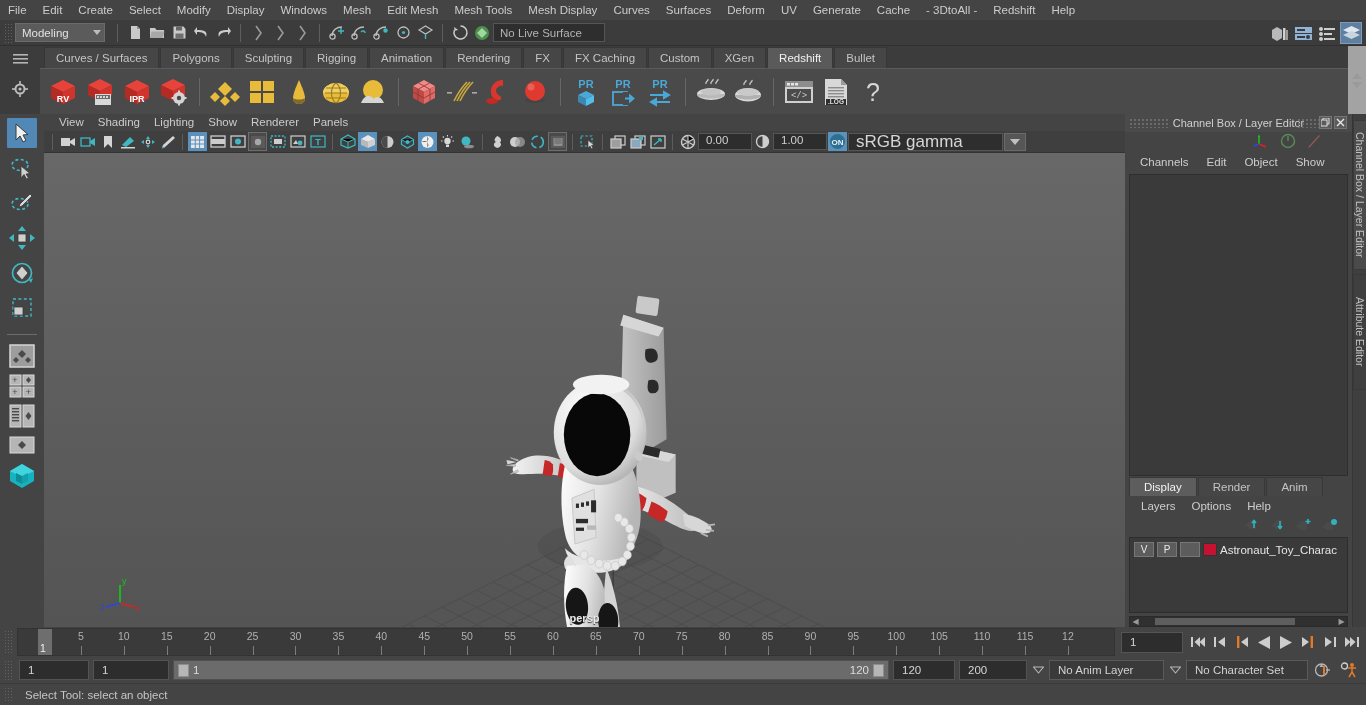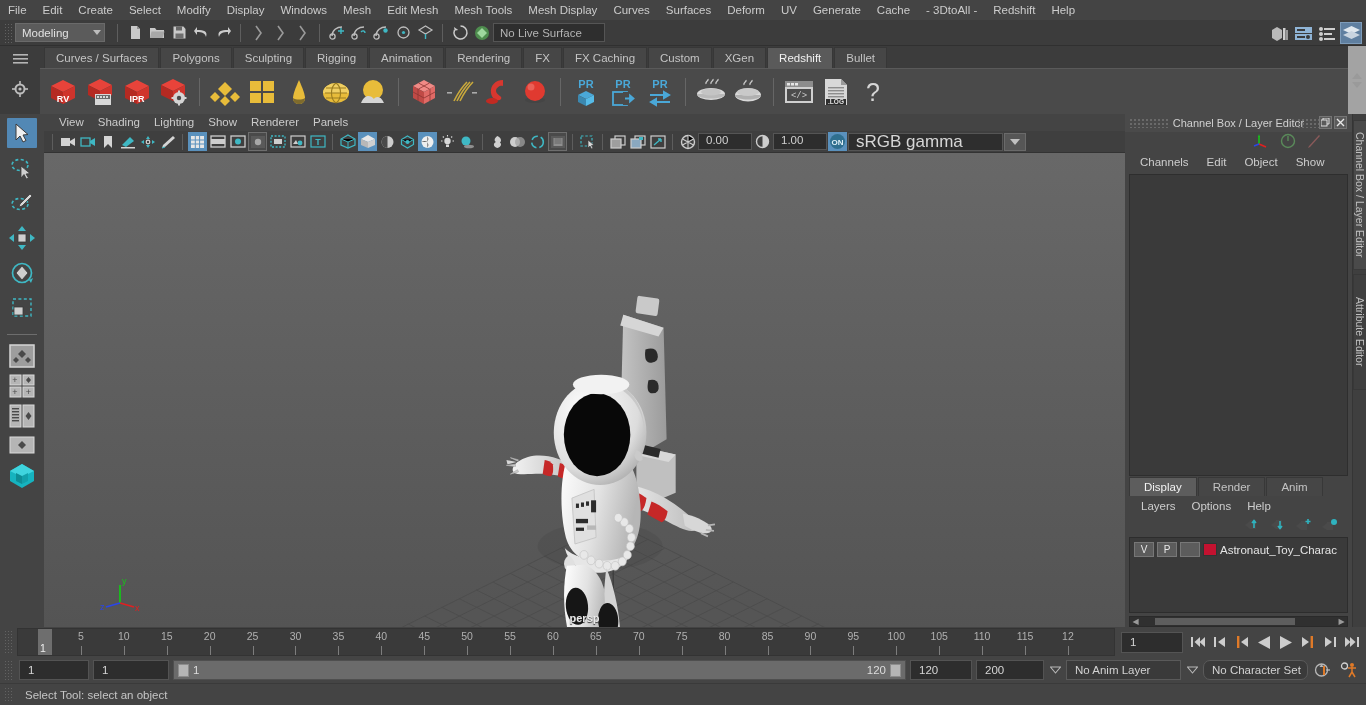--- a/index.html
+++ b/index.html
@@ -1370,21 +1370,21 @@
         </svg>
     </div>
     <div class="combo" style="width:115px;">
       <span>No Anim Layer</span>
     </div>
     <div class="dropcaret">
       <svg width="11" height="8" viewBox="0 0 11 8">
           <path d="M0.5 1 L10.5 1 L5.5 7Z" fill="none" stroke="#b8b8b8" stroke-width="1.1"></path>
         </svg>
     </div>
-    <div class="combo" style="width:105px;border-radius:7px;">
+    <div class="combo" style="width:122px;">
       <span>No Character Set</span>
     </div>
     <div class="pb" style="width:22px;height:20px;display:flex;align-items:center;justify-content:center;">
       <svg width="18" height="16" viewBox="0 0 18 16">
           <circle cx="7.5" cy="8" r="6" fill="none" stroke="#b8b8b8" stroke-width="1.3"></circle>
           <path d="M7.5 2 L9.5 5 L5.5 5Z" fill="#b8b8b8"></path>
           <rect x="9" y="4" width="2" height="9" fill="#e07a28"></rect>
           <path d="M12 8 h4" stroke="#b8b8b8" stroke-width="1.3"></path>
         </svg>
     </div>

